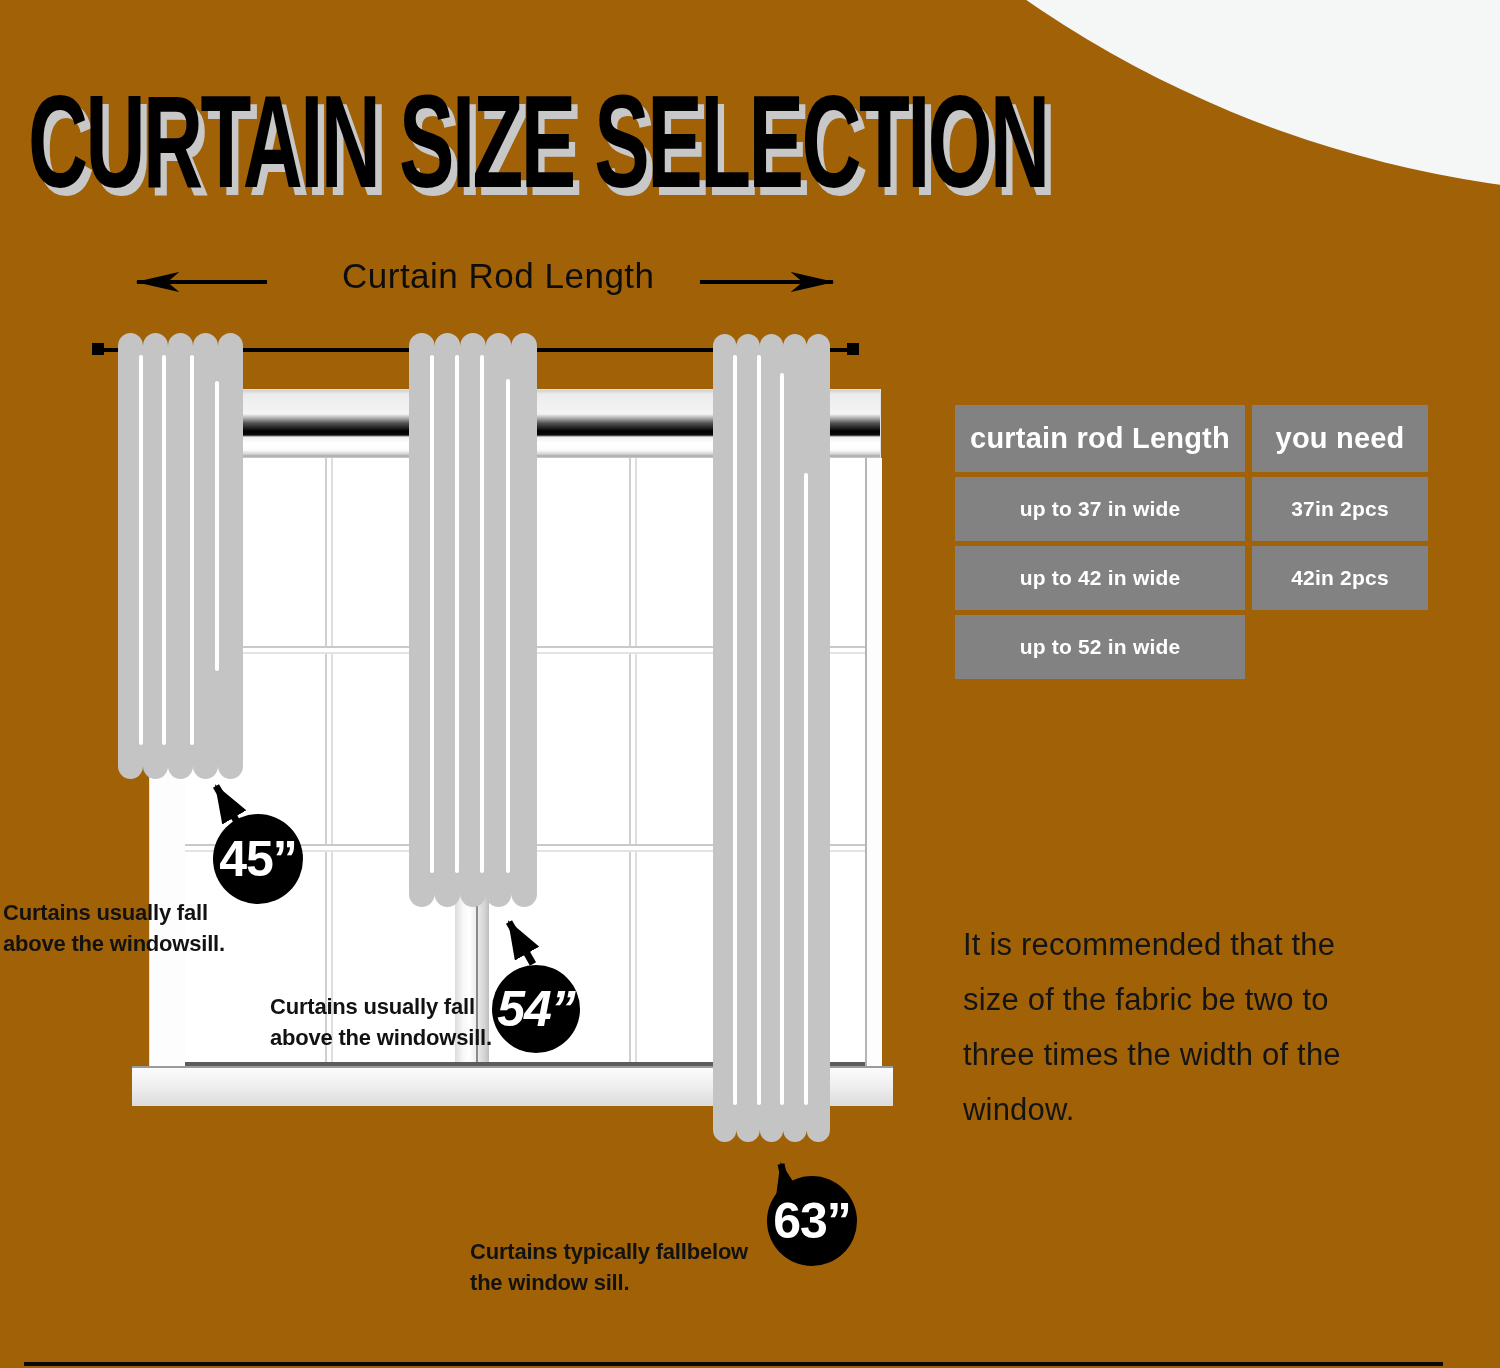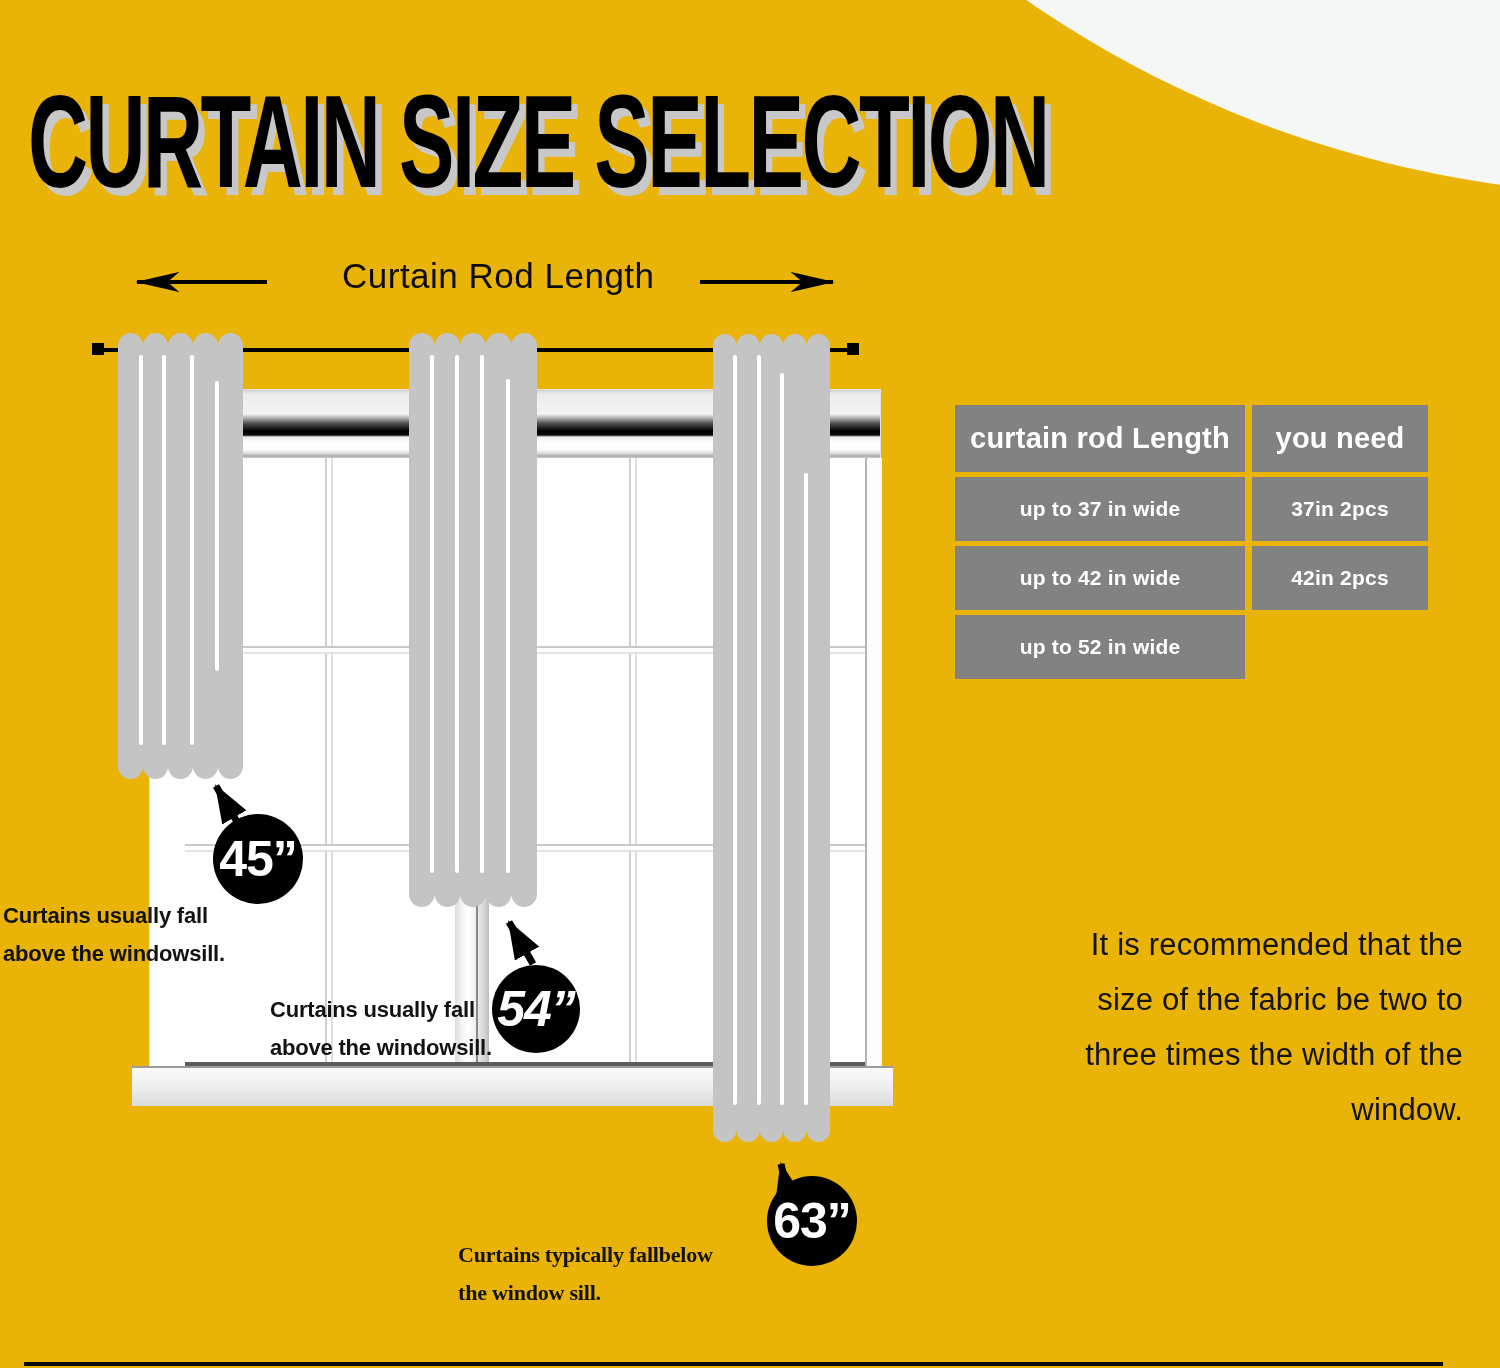--- a/index.html
+++ b/index.html
@@ -1,16 +1,16 @@
 <!DOCTYPE html>
 <html><head>
 <meta charset="utf-8">
 <style>
   html,body{margin:0;padding:0;background:#fff;}
-  .stage{position:relative;width:1500px;height:1368px;background:#eab308;overflow:hidden;
+  .stage{position:relative;width:1500px;height:1368px;background:#a16207;overflow:hidden;
          font-family:"Liberation Sans","DejaVu Sans",sans-serif;color:#111;}
 
   
   .swoosh{position:absolute;left:555px;top:-1995px;width:2190px;height:2190px;
           border-radius:50%;background:#f5f6f6;}
 
   
   .title{position:absolute;left:28px;top:76px;margin:0;font-size:132px;line-height:1;
          font-weight:bold;letter-spacing:-4px;white-space:nowrap;color:#000;
          transform:scaleX(0.63);transform-origin:left top;
@@ -53,37 +53,37 @@
 
   
   .badge{position:absolute;border-radius:50%;background:#000;color:#fff;
          display:flex;align-items:center;justify-content:center;
          font-size:50px;font-weight:bold;letter-spacing:-1px;text-align:right;}
   .badge.b45{left:213px;top:814px;width:90px;height:90px;}
   .badge.b54{left:492px;top:965px;width:88px;height:88px;font-style:italic;}
   .badge.b63{left:767px;top:1176px;width:90px;height:90px;}
 
   
-  .note{position:absolute;font-size:22px;font-weight:bold;line-height:38px;
+  .note{position:absolute;font-size:22px;font-weight:bold;line-height:31px;
         letter-spacing:-0.2px;color:#121212;white-space:pre-line;}
   .note.n1{left:3px;top:897px;}
   .note.n2{left:270px;top:991px;}
-  .note.n3{left:458px;top:1236px;font-family:Liberation Serif, serif;}
+  .note.n3{left:470px;top:1236px;}
 
   
   .size-table{position:absolute;left:955px;top:405px;display:grid;
               grid-template-columns:290px 176px;grid-template-rows:67px 64px 64px 64px 64px;
               gap:5px 7px;}
   .cell{background:#828282;color:#fff;display:flex;align-items:center;justify-content:center;
         font-weight:bold;font-size:21px;letter-spacing:0.2px;}
   .cell.th{font-size:29px;}
 
   
   .recommendation{position:absolute;left:963px;top:917px;width:500px;font-size:31px;
-                  line-height:55px;color:#141414;white-space:pre-line;letter-spacing:0.2px;text-align:right;}
+                  line-height:55px;color:#141414;white-space:pre-line;letter-spacing:0.2px;}
 
   
   .overlay{position:absolute;left:0;top:0;width:1500px;height:1368px;pointer-events:none;}
 
   .bottom-rule{position:absolute;left:24px;top:1362px;width:1419px;height:4px;background:#0a0a0a;}
 </style>
 </head>
 <body>
 
 <div class="stage">

